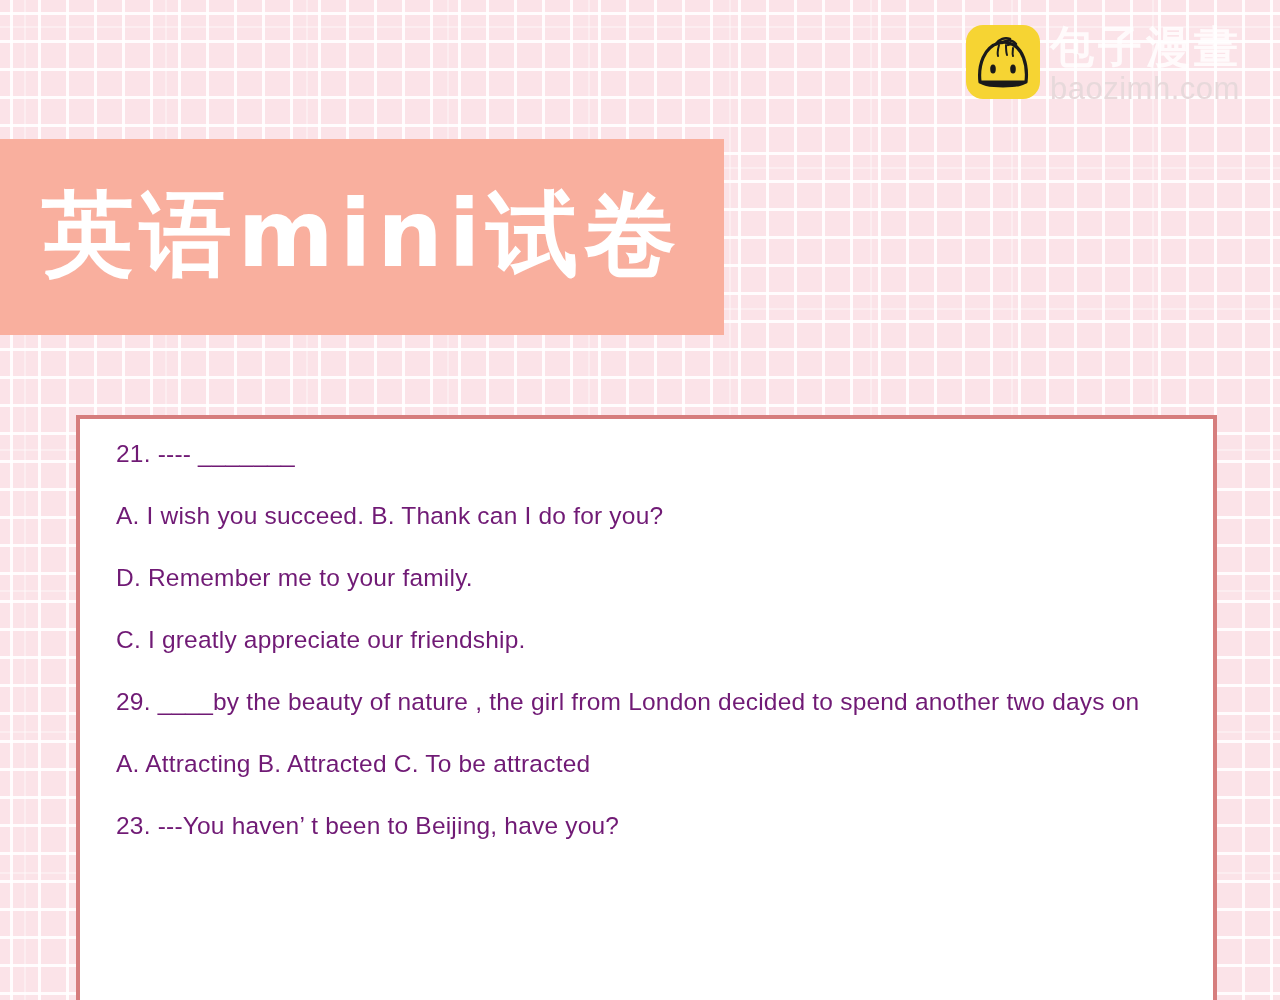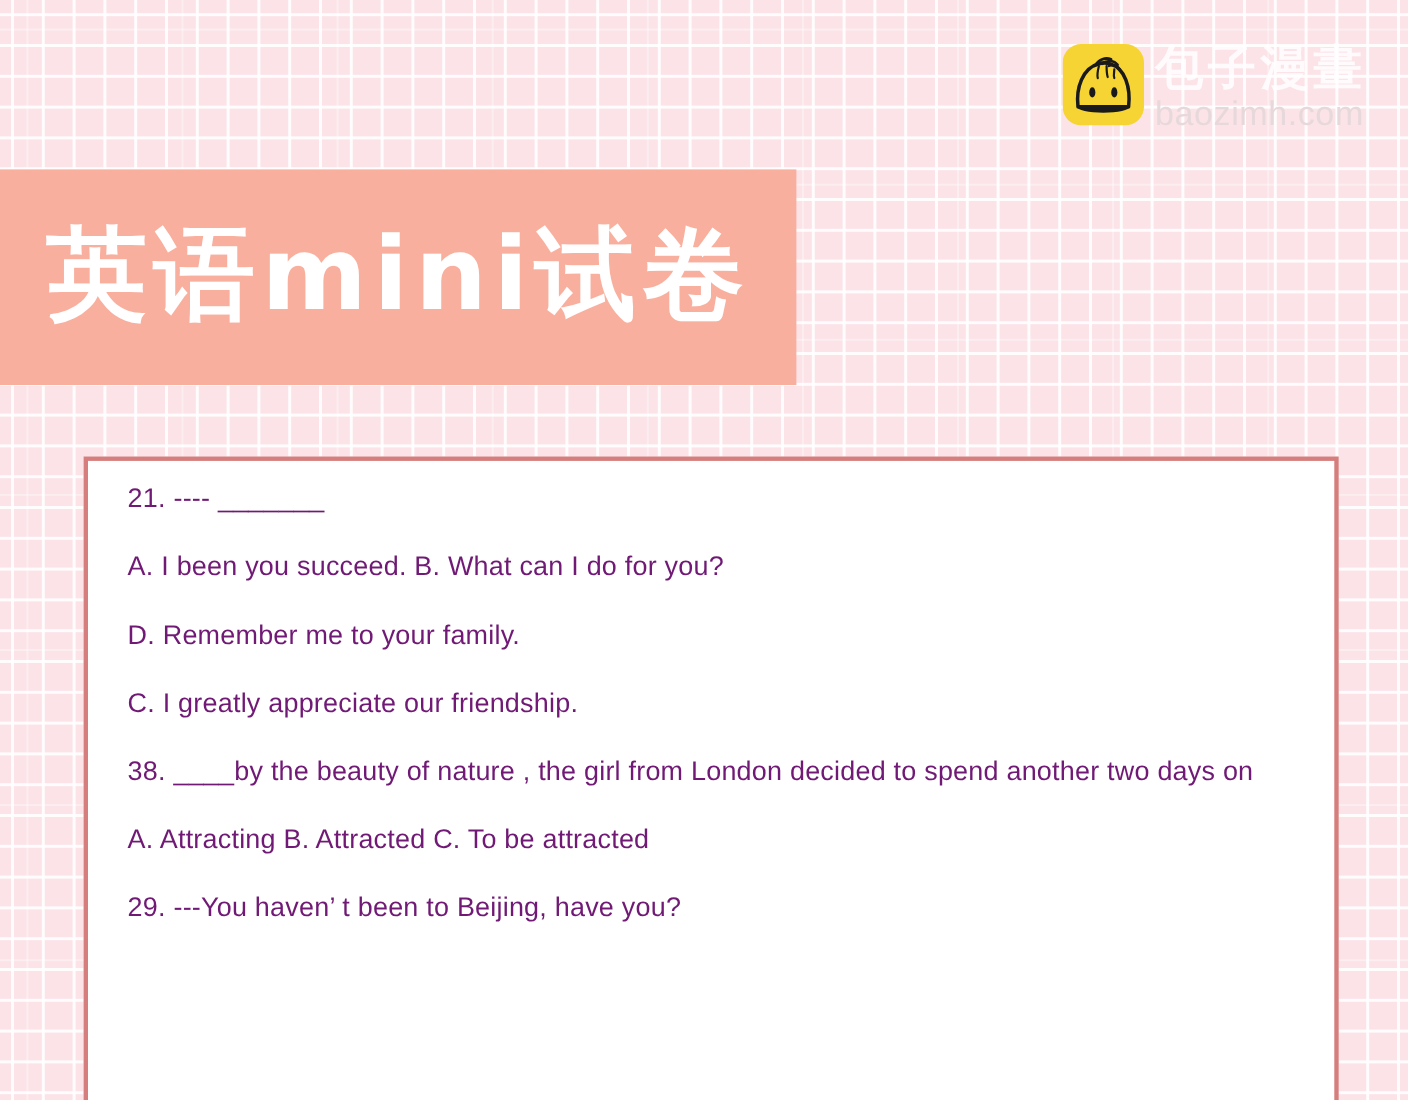--- a/index.html
+++ b/index.html
@@ -13,21 +13,21 @@
       linear-gradient(to bottom, rgba(255,255,255,0.9) 0px, rgba(255,255,255,0.9) 3px, transparent 3px),
       linear-gradient(to right, rgba(255,255,255,0.35) 0px, rgba(255,255,255,0.35) 2px, transparent 2px),
       linear-gradient(to bottom, rgba(255,255,255,0.35) 0px, rgba(255,255,255,0.35) 2px, transparent 2px);
     background-size: 28px 28px, 28px 28px, 141px 141px, 141px 141px;
     background-position: 10px 12px, 10px 12px, 24px 26px, 24px 26px;
   }
 
   
   .brand {
     position: absolute;
-    top: 40px;
+    top: 25px;
     right: 38px;
     display: flex;
     align-items: flex-start;
     gap: 10px;
   }
   .brand-icon {
     width: 74px;
     height: 74px;
     flex: 0 0 auto;
   }
@@ -49,21 +49,21 @@
     font-size: 31px;
     font-weight: normal;
     color: #e7d9db;
     letter-spacing: 0.5px;
   }
 
   
   .banner {
     position: absolute;
     left: 0;
-    top: 154px;
+    top: 139px;
     width: 724px;
     height: 196px;
     background: #f9af9e;
     display: flex;
     align-items: center;
     justify-content: center;
   }
   .banner-title {
     color: #ffffff;
     font-family: "DejaVu Sans", sans-serif;
@@ -124,19 +124,19 @@
     <span class="brand-domain">baozimh.com</span>
   </div>
 </div>
 
 <div class="banner">
   <span class="banner-title">英语mini试卷</span>
 </div>
 
 <div class="paper">
   <div class="paper-line">21. ---- _______</div>
-  <div class="paper-line">A. I been you succeed. B. What can I do for you?</div>
+  <div class="paper-line">A. I wish you succeed. B. Thank can I do for you?</div>
   <div class="paper-line">D. Remember me to your family.</div>
   <div class="paper-line">C. I greatly appreciate our friendship.</div>
-  <div class="paper-line">38. ____by the beauty of nature , the girl from London decided to spend another two days on</div>
+  <div class="paper-line">29. ____by the beauty of nature , the girl from London decided to spend another two days on</div>
   <div class="paper-line">A. Attracting B. Attracted C. To be attracted</div>
-  <div class="paper-line">29. ---You haven’ t been to Beijing, have you?</div>
+  <div class="paper-line">23. ---You haven’ t been to Beijing, have you?</div>
 </div>
 
 </body></html>

